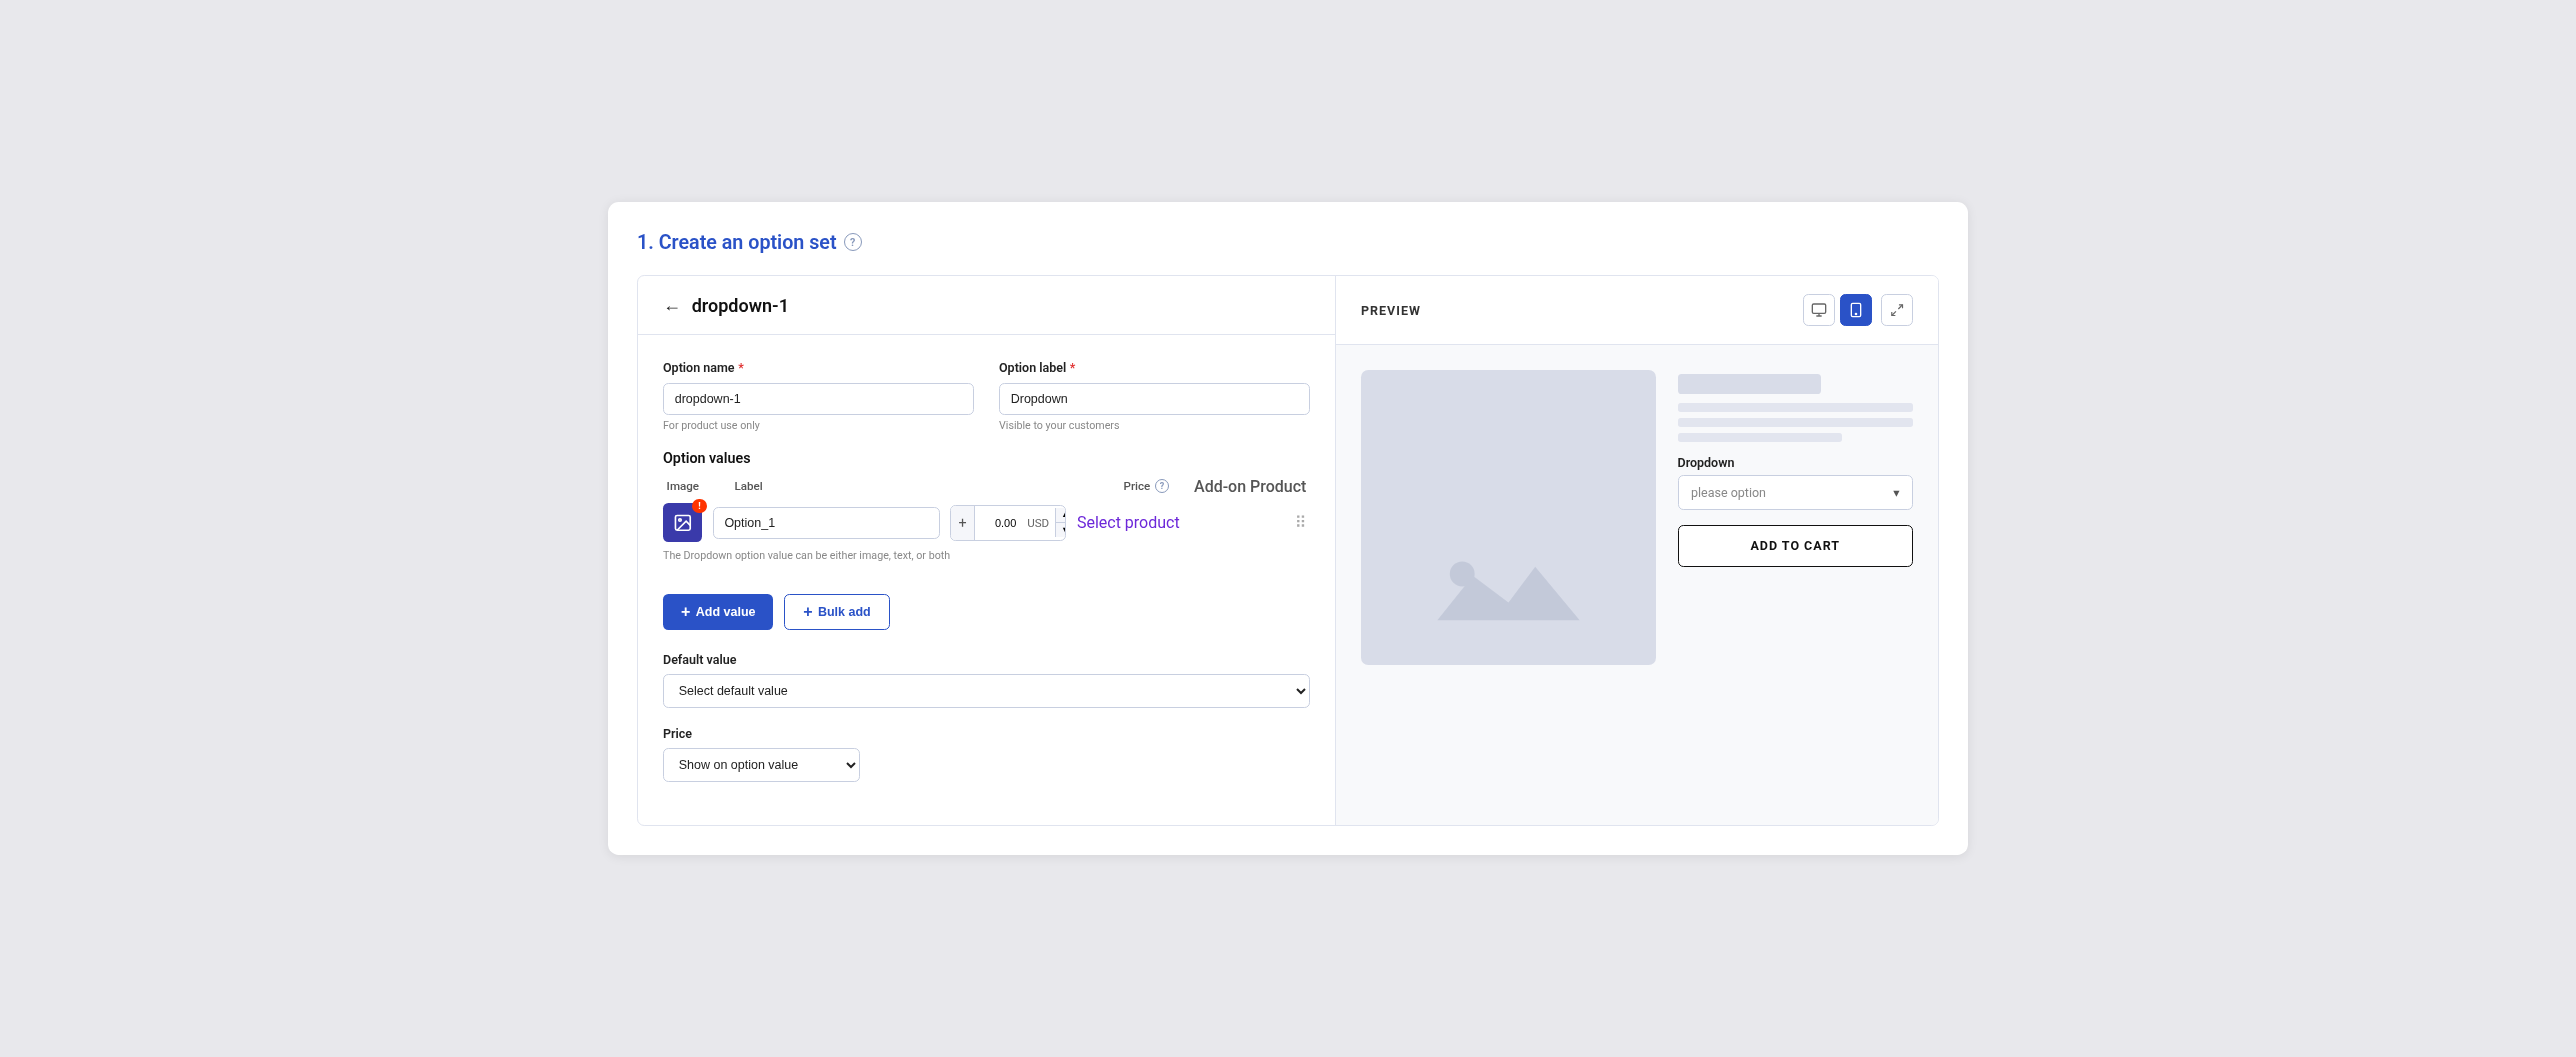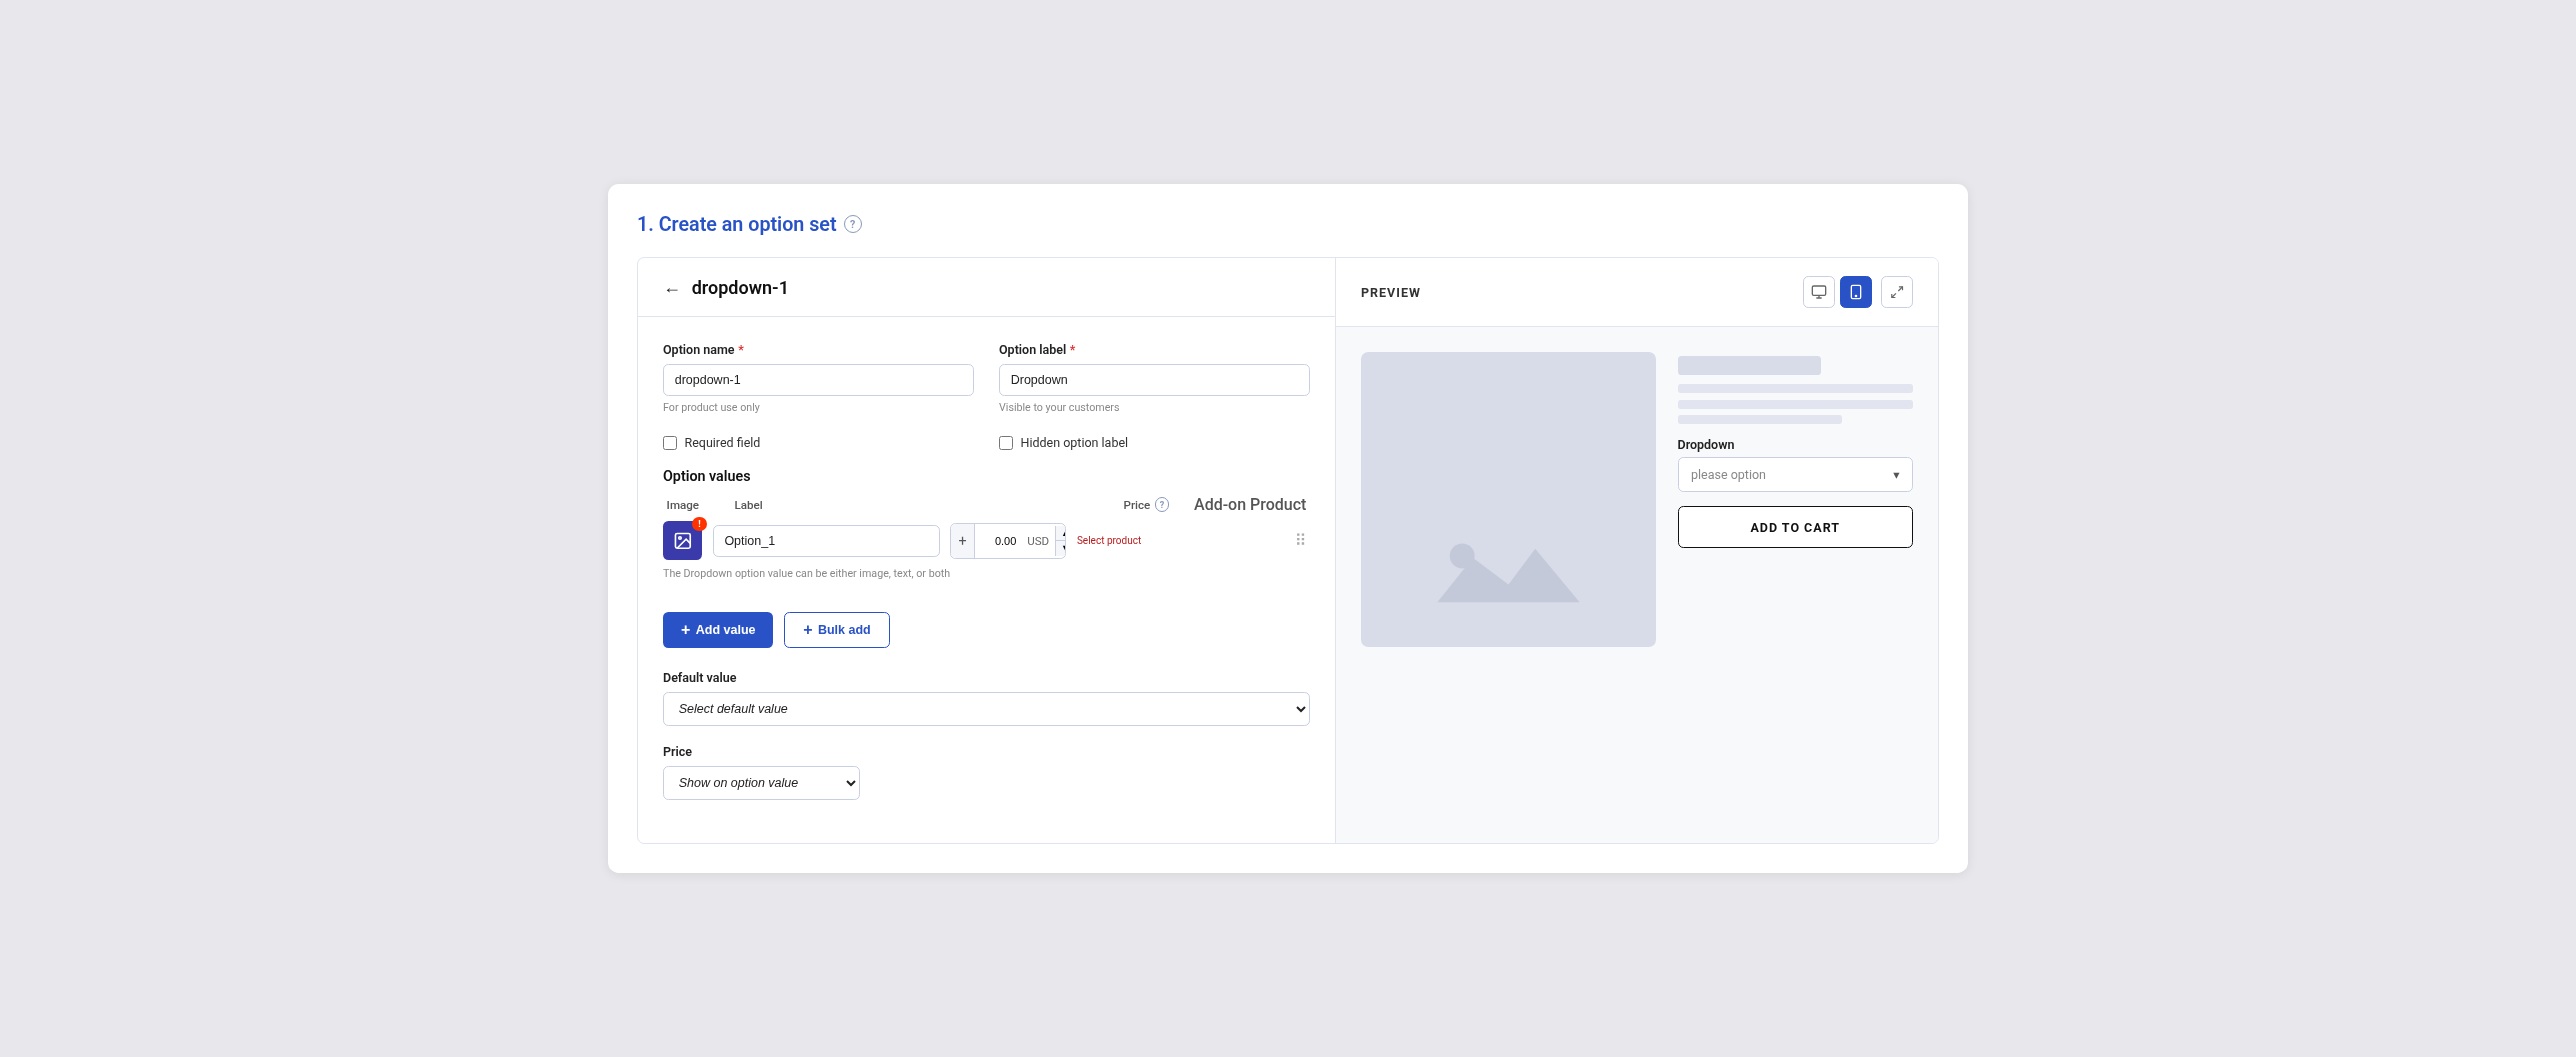--- a/index.html
+++ b/index.html
@@ -230,22 +230,22 @@
     .price-stepper button {
       border: none;
       background: #f5f6fa;
       cursor: pointer;
       padding: 1.8px 5.4px;
       font-size: 9px;
       line-height: 1.2;
     }
     .price-stepper button:first-child { border-bottom: 0.9px solid #c8cfe0; }
     .select-product-link {
-      color: #b91c1c;
-      font-size: 10px;
+      color: #6d28d9;
+      font-size: 16px;
       cursor: pointer;
       text-decoration: none;
       white-space: nowrap;
       flex: 1;
     }
     .drag-handle {
       color: #aaa;
       cursor: grab;
       font-size: 16px;
       padding: 0 3.6px;
@@ -296,21 +296,20 @@
       width: 100%;
       border: 0.9px solid #c8cfe0;
       border-radius: 5.4px;
       padding: 8px 10.7px;
       font-size: 12.5px;
       color: #222;
       outline: none;
       background: white;
       cursor: pointer;
       appearance: auto;
-      font-style: italic;
     }
     .default-value-group {
       margin-bottom: 18px;
     }
     .price-group {
       margin-bottom: 18px;
     }
 
     
     .right-panel {
@@ -473,34 +472,20 @@
           <div class="form-group">
             <div class="form-label">
               <span>Option label</span>
               <span class="required-star">*</span>
             </div>
             <input class="form-input" type="text" value="Dropdown" style="">
             <div class="form-hint">Visible to your customers</div>
           </div>
         </div>
 
-        <div class="form-row">
-          <div class="form-group">
-            <div class="checkbox-row">
-              <input type="checkbox" style="">
-              <span class="checkbox-label">Required field</span>
-            </div>
-          </div>
-          <div class="form-group">
-            <div class="checkbox-row">
-              <input type="checkbox" style="">
-              <span class="checkbox-label">Hidden option label</span>
-            </div>
-          </div>
-        </div>
 
         <div class="section-title">Option values</div>
 
         <div class="option-values-header">
           <div class="col-image">Image</div>
           <div class="col-label">Label</div>
           <div class="col-price">
             <span>Price</span>
             <span class="price-help">?</span>
           </div>

